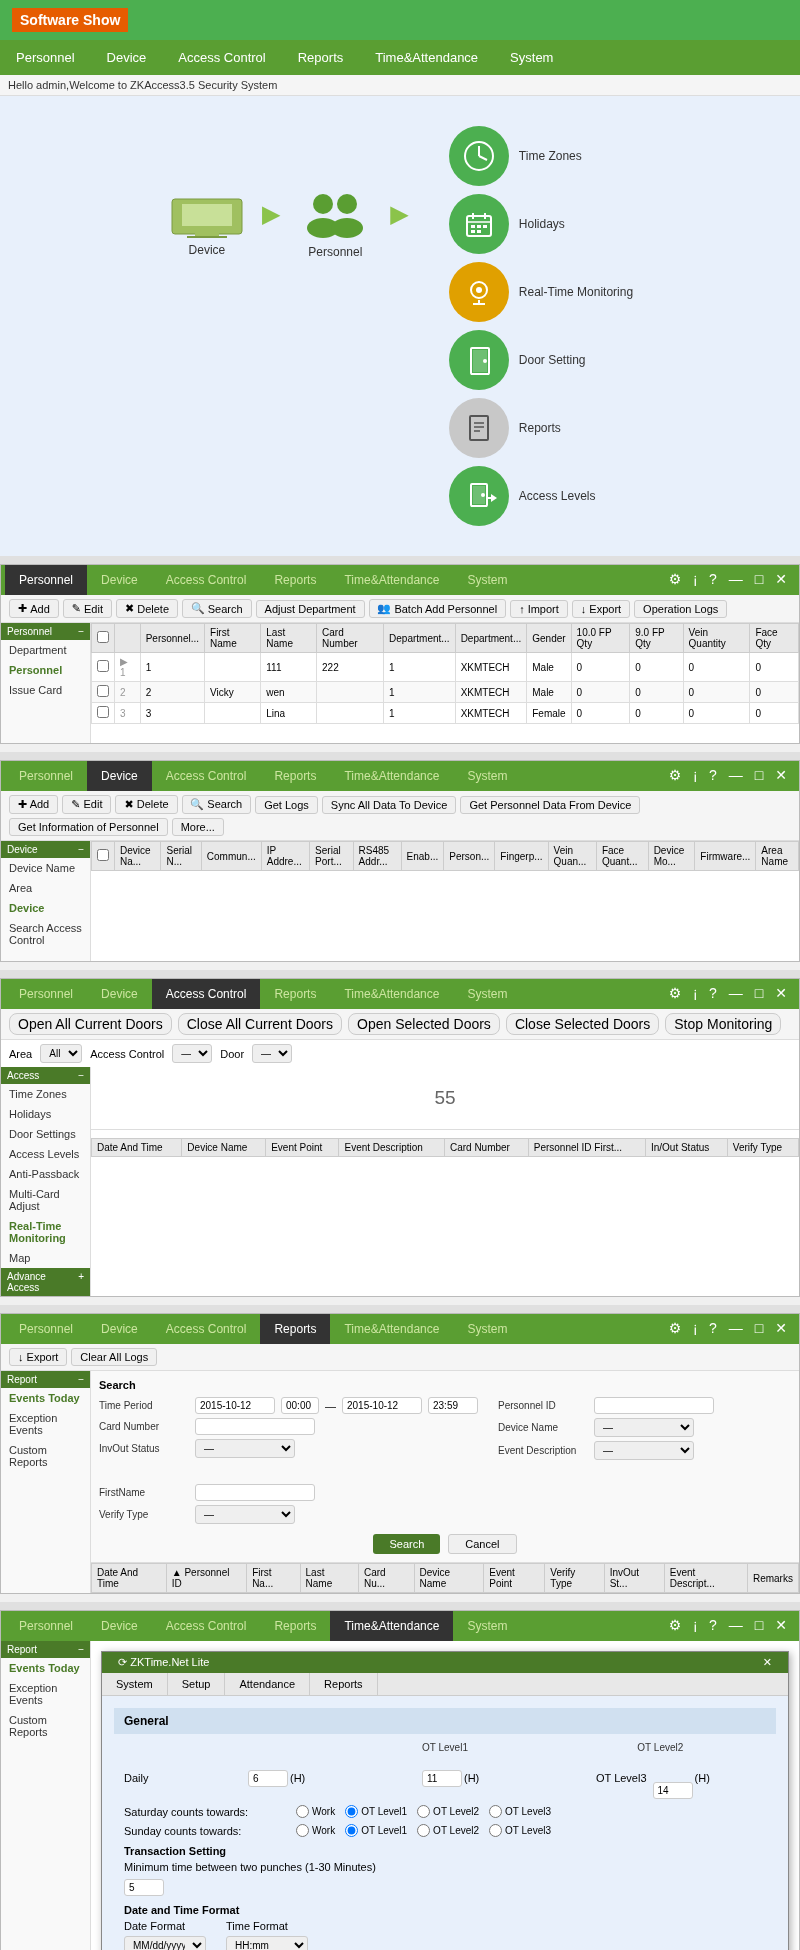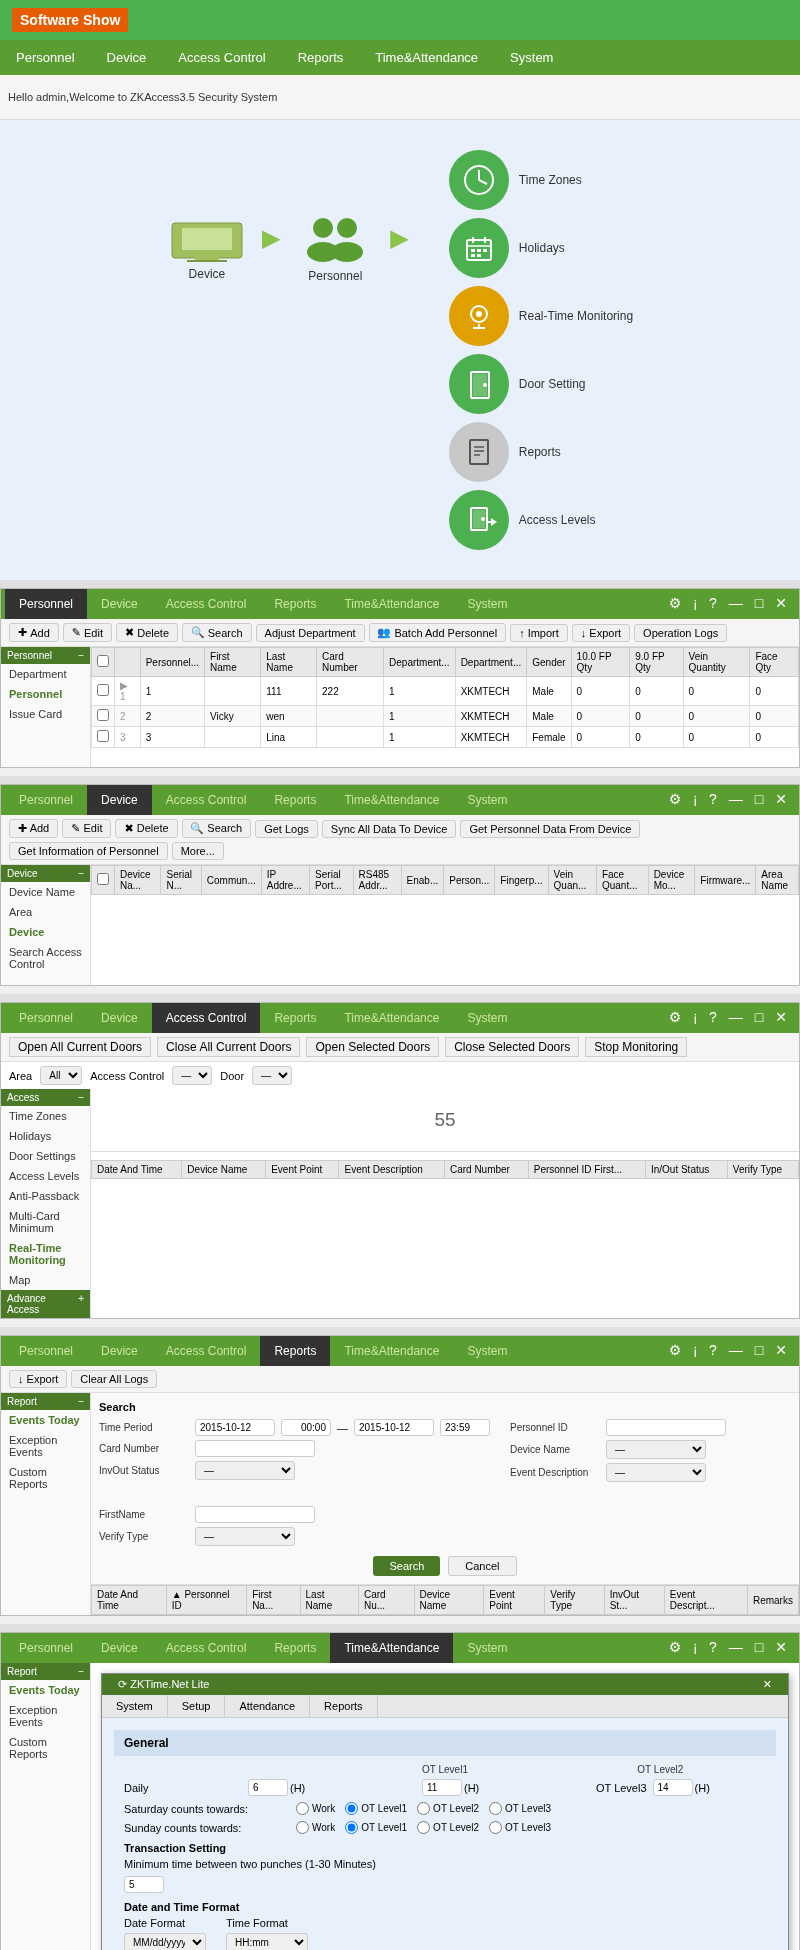--- a/index.html
+++ b/index.html
@@ -7,21 +7,21 @@
 
     
     .app-header { background: #4CAF50; padding: 8px 12px; }
     .app-title { color: white; font-weight: bold; font-size: 14px; background: #e65c00; display: inline-block; padding: 4px 8px; }
 
     
     .nav-bar { background: #5a9e32; padding: 0; display: flex; align-items: center; }
     .nav-bar a { color: white; text-decoration: none; padding: 10px 16px; display: inline-block; font-size: 13px; }
 
     
-    .welcome-bar { background: #f5f5f5; border-bottom: 1px solid #ddd; padding: 16px 8px; font-size: 11px; color: #333; }
+    .welcome-bar { background: #f5f5f5; border-bottom: 1px solid #ddd; padding: 4px 8px; font-size: 11px; color: #333; }
 
     
     .hero-section { background: #e8f0fb; padding: 30px 20px; display: flex; justify-content: center; align-items: flex-start; gap: 40px; }
     .hero-left { display: flex; flex-direction: column; align-items: center; gap: 20px; margin-top: 60px; }
     .hero-flow { display: flex; align-items: center; gap: 15px; }
     .hero-icon { text-align: center; }
     .hero-icon svg { display: block; margin: 0 auto; }
     .hero-icon-label { font-size: 12px; color: #333; margin-top: 4px; }
     .hero-right { display: flex; flex-direction: column; gap: 8px; }
     .hero-right-item { display: flex; align-items: center; gap: 10px; }
@@ -49,21 +49,21 @@
     .data-table th { background: #e8e8e8; border: 1px solid #ccc; padding: 3px 5px; text-align: left; font-weight: normal; }
     .data-table td { border: 1px solid #ddd; padding: 3px 5px; }
     .data-table tr:nth-child(even) { background: #f9f9f9; }
     .row-num { color: #999; font-size: 10px; }
 
     
     input[type=checkbox] { width: 12px; height: 12px; }
 
     
     .ac-toolbar { background: #f5f5f5; border-bottom: 1px solid #ddd; padding: 4px 8px; display: flex; gap: 6px; align-items: center; flex-wrap: wrap; }
-    .ac-btn { background: #f0f0f0; border: 1px solid #ccc; border-radius: 0; padding: 2px 8px; font-size: 12px; cursor: pointer; }
+    .ac-btn { background: #f0f0f0; border: 1px solid #ccc; border-radius: 8px; padding: 2px 8px; font-size: 14px; cursor: pointer; }
     .filter-row { padding: 4px 8px; display: flex; gap: 8px; align-items: center; font-size: 11px; }
     .filter-select { border: 1px solid #ccc; border-radius: 3px; padding: 2px 4px; font-size: 10px; }
 
     
     .search-panel { padding: 8px; background: #f9f9f9; border-bottom: 1px solid #ddd; }
     .search-panel .search-title { font-weight: bold; font-size: 11px; margin-bottom: 6px; }
     .search-row { display: flex; align-items: center; gap: 6px; margin-bottom: 4px; }
     .search-label { min-width: 90px; font-size: 10px; color: #333; }
     .search-input { border: 1px solid #ccc; border-radius: 3px; padding: 2px 4px; font-size: 10px; width: 120px; }
     .search-select { border: 1px solid #ccc; border-radius: 3px; padding: 2px 4px; font-size: 10px; width: 100px; }
@@ -461,21 +461,21 @@
     <div class="sidebar">
       <div class="sidebar-section">
         <span>Access</span>
         <span>−</span>
       </div>
       <div class="sidebar-item">Time Zones</div>
       <div class="sidebar-item">Holidays</div>
       <div class="sidebar-item">Door Settings</div>
       <div class="sidebar-item">Access Levels</div>
       <div class="sidebar-item">Anti-Passback</div>
-      <div class="sidebar-item">Multi-Card Minimum</div>
+      <div class="sidebar-item">Multi-Card Adjust</div>
       <div class="sidebar-item active" style="color:#4a7a28;">Real-Time Monitoring</div>
       <div class="sidebar-item">Map</div>
       <div class="sidebar-section">
         <span>Advance Access</span>
         <span>+</span>
       </div>
     </div>
     <div class="content-area">
       <div class="big-number">55</div>
       <div style="border-top: 1px solid #ddd; padding: 4px 0;"></div>
@@ -532,21 +532,21 @@
       <div class="sidebar-item">Custom Reports</div>
     </div>
     <div class="content-area">
       <div class="search-panel">
         <div class="search-title">Search</div>
         <div style="display:flex; gap:20px; flex-wrap:wrap;">
           <div>
             <div class="search-row">
               <span class="search-label">Time Period</span>
               <input type="text" class="date-input" value="2015-10-12" style="">
-              <input type="text" class="date-input" value="00:00" style="width: 50px; text-align: right;">
+              <input type="text" class="date-input" value="00:00" style="width: 38px;">
               <span> — </span>
               <input type="text" class="date-input" value="2015-10-12" style="">
               <input type="text" class="date-input" value="23:59" style="width: 50px;">
             </div>
             <div class="search-row">
               <span class="search-label">Card Number</span>
               <input type="text" class="search-input" style="">
             </div>
             <div class="search-row">
               <span class="search-label">InvOut Status</span>
@@ -672,21 +672,21 @@
               <div style="display:flex; align-items:center; gap:2px;">
                 <input type="text" class="ta-input" value="6" style="">
                 <span>(H)</span>
               </div>
               <div style="display:flex; align-items:center; gap:2px;">
                 <input type="text" class="ta-input" value="11" style="">
                 <span>(H)</span>
               </div>
               <div style="display:flex; align-items:center; gap:2px;">
                 <span>OT Level3</span>
-                <input type="text" class="ta-input" value="14" style="margin-left: 4px;">
+                <input type="text" class="ta-input" value="14" style="margin-left: 4px; margin-top: 25px;">
                 <span>(H)</span>
               </div>
             </div>
 
             <div class="ta-row">
               <span class="ta-label">Saturday counts towards:</span>
               <div class="ta-radio-group">
                 <div class="ta-radio-item">
                   <input type="radio" name="sat" style=""> 
                     <span>Work</span>

